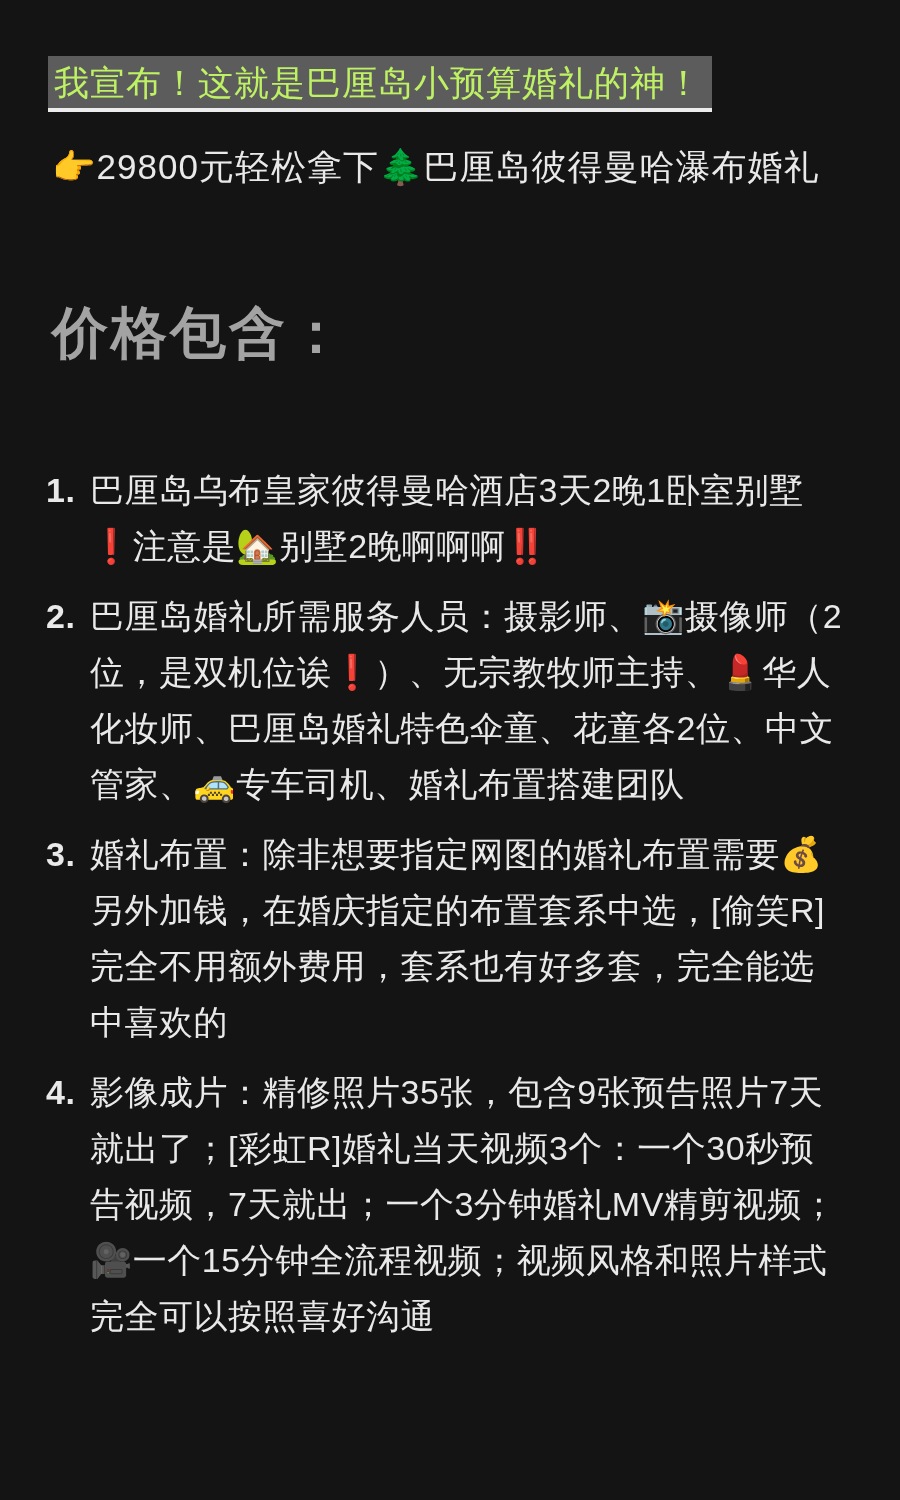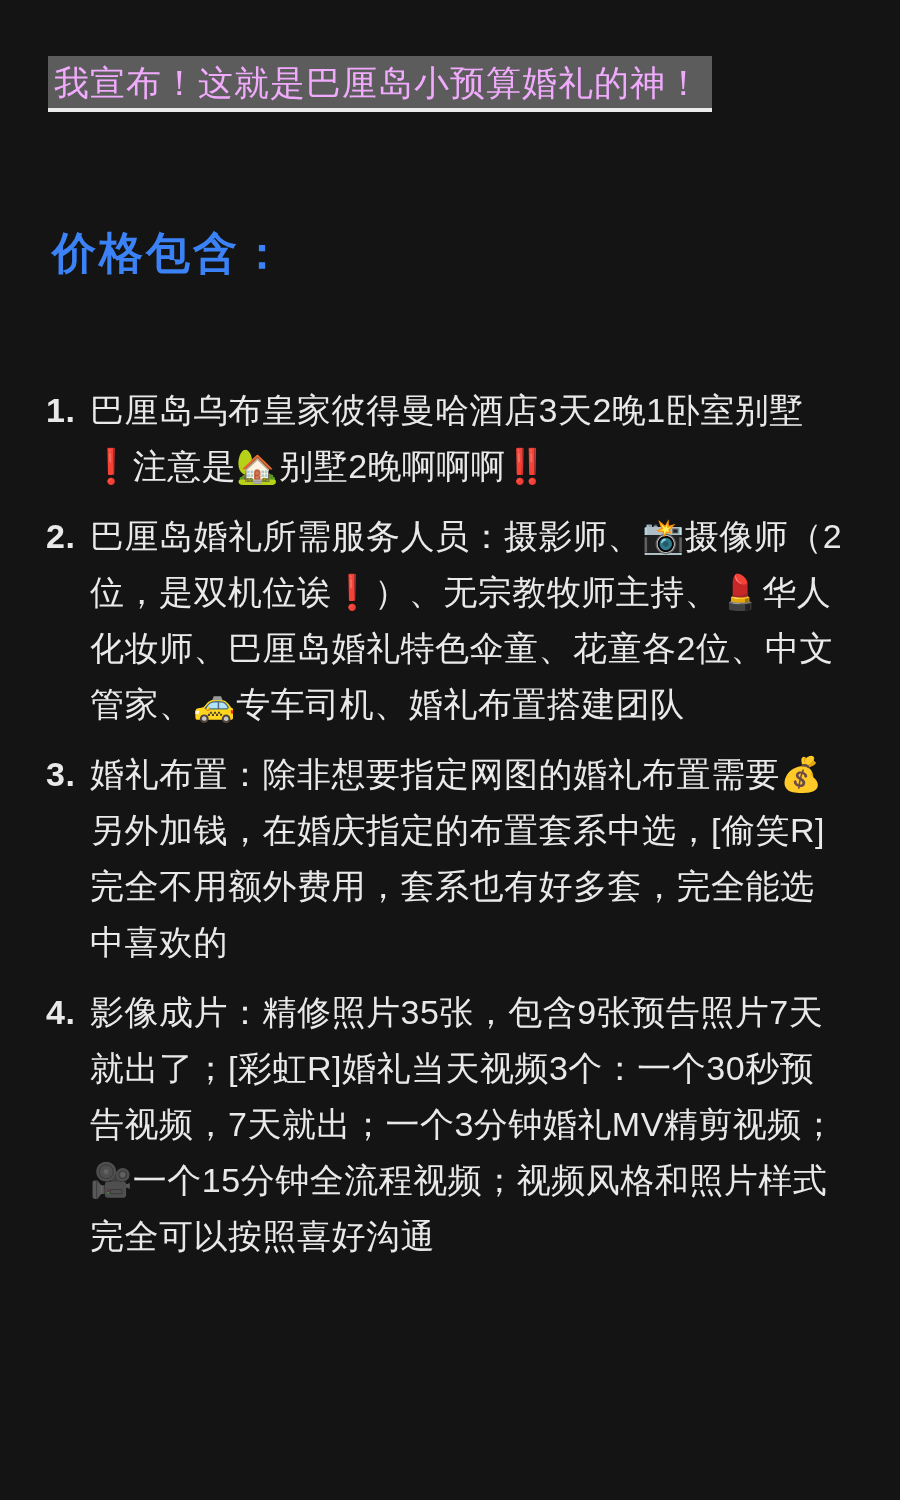--- a/index.html
+++ b/index.html
@@ -22,37 +22,37 @@
     padding:56px 0 0 52px;
   }
   .headline-wrap{margin-left:-4px;}
   .headline{
     display:inline-block;
     background:var(--hl);
     border-bottom:4px solid var(--ul);
     padding:7px 10px 5px 6px;
     font-size:35px;
     line-height:40px;
-    color:#f0abfc;
+    color:#bef264;
     letter-spacing:1px;
     text-align:center;
   }
   .intro{
     width:790px;
     margin:30px 0 0 0;
     font-size:35px;
     line-height:50px;
     letter-spacing:1px;
   }
   .section-title{
     margin:104px 0 0 0;
-    font-size:44px;
+    font-size:56px;
     line-height:74px;
     font-weight:700;
-    color:#3b82f6;
+    color:#a3a3a3;
     letter-spacing:3px;
   }
   .items{
     margin-top:92px;
     padding-right:54px;
   }
   .item{
     display:flex;
     margin-bottom:14px;
     font-size:34px;
@@ -71,20 +71,21 @@
 </head>
 <body>
 
 <div class="page">
 
   <div class="headline-wrap">
     <span class="headline">我宣布！这就是巴厘岛小预算婚礼的神！</span>
   </div>
 
 
+  <p class="intro rich"><span class="emoji" style="color:#f3c348">👉</span>29800元轻松拿下<span class="emoji" style="color:#2e7d32">🌲</span>巴厘岛彼得曼哈瀑布婚礼</p>
 
   <h1 class="section-title">价格包含：</h1>
 
   <div class="items">
 
     <div class="item">
       <span class="num">1.</span>
       <div class="itext rich">巴厘岛乌布皇家彼得曼哈酒店3天2晚1卧室别墅<span class="emoji" style="color:#e0393e">❗</span>注意是<span class="emoji" style="color:#8bc34a">🏡</span>别墅2晚啊啊啊<span class="emoji" style="color:#e0393e">‼</span>️</div>
     </div>
 

